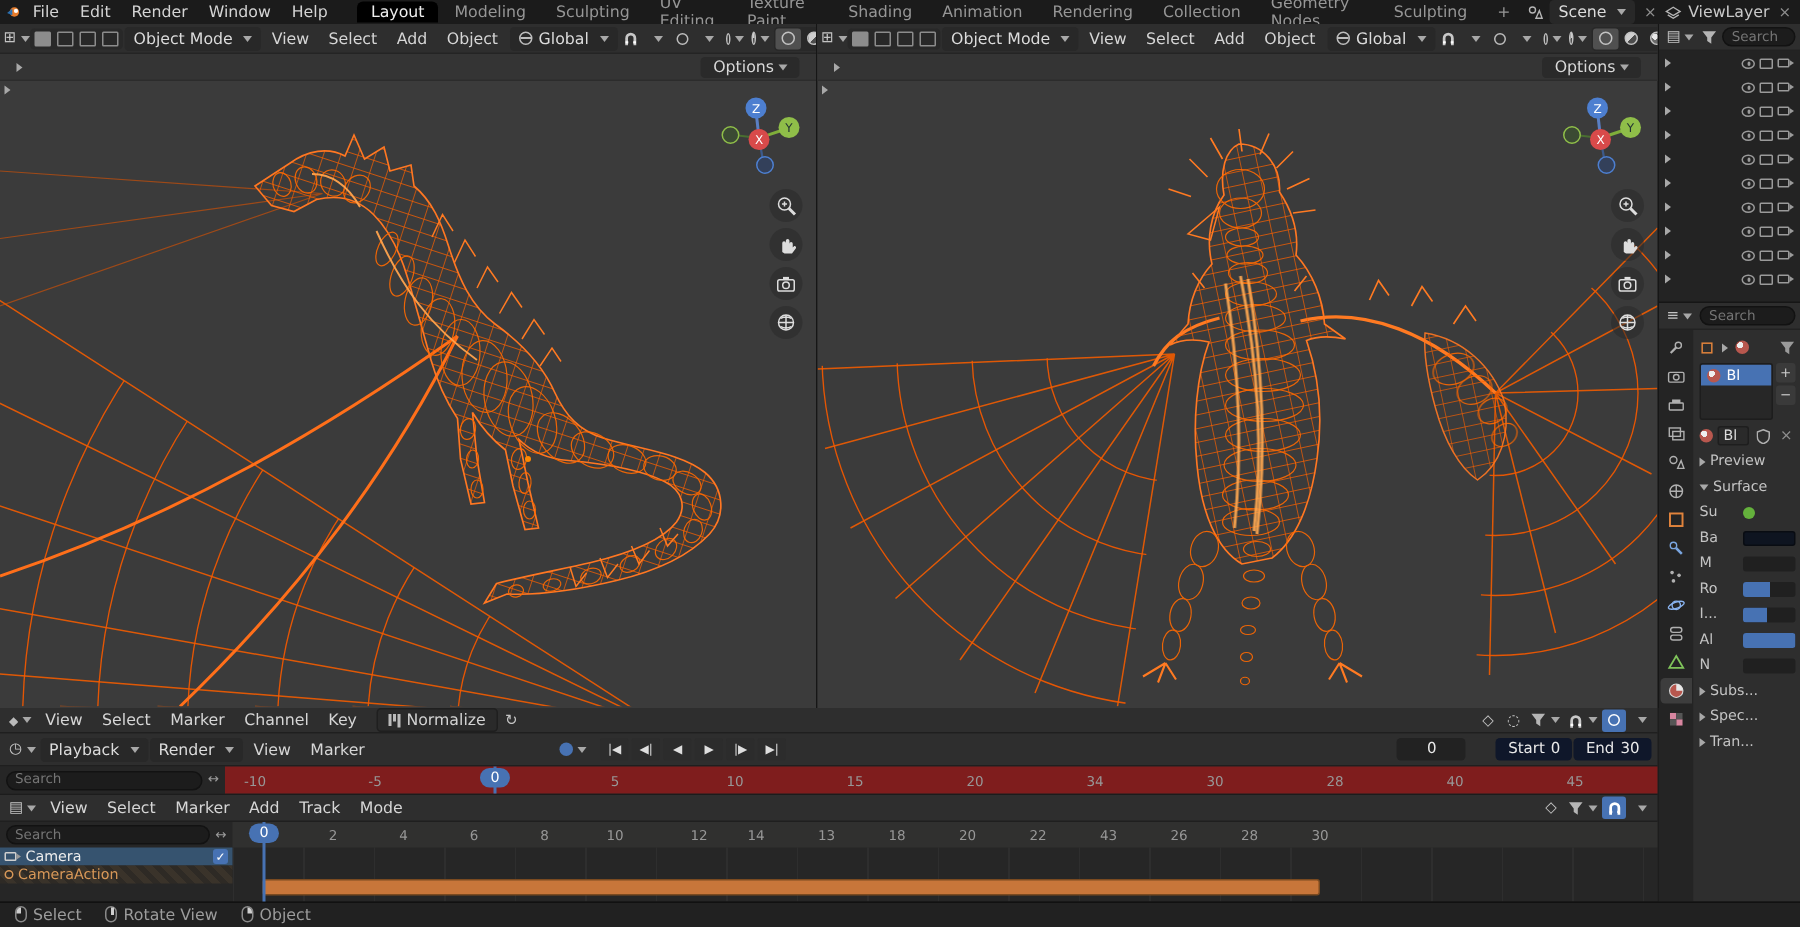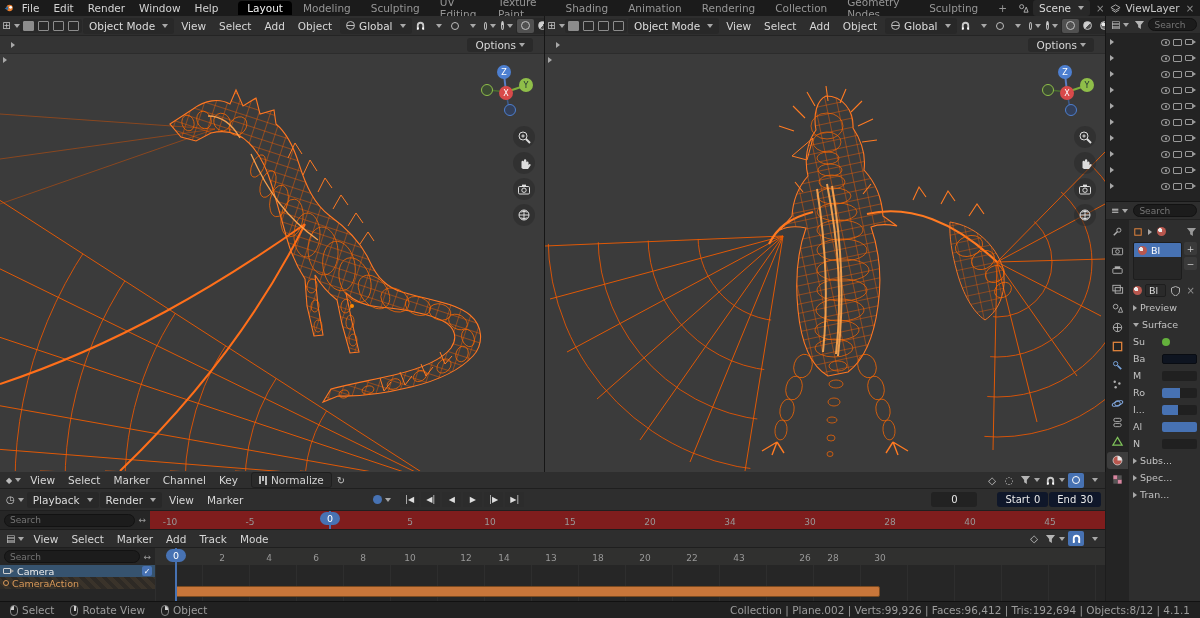--- a/index.html
+++ b/index.html
@@ -916,21 +916,21 @@
     <span class="tick" style="left:161px">6</span>
     <span class="tick" style="left:208px">8</span>
     <span class="tick" style="left:255px">10</span>
     <span class="tick" style="left:311px">12</span>
     <span class="tick" style="left:349px">14</span>
     <span class="tick" style="left:396px">13</span>
     <span class="tick" style="left:443px">18</span>
     <span class="tick" style="left:490px">20</span>
     <span class="tick" style="left:537px">22</span>
     <span class="tick" style="left:584px">43</span>
-    <span class="tick" style="left:650px">26</span>
+    <span class="tick" style="left:631px">26</span>
     <span class="tick" style="left:678px">28</span>
     <span class="tick" style="left:725px">30</span>
   </div>
   <div class="chrow" style="width:155px;background:#36536f;color:#eee;position:relative;z-index:1">
     <span class="camico" style="border-color:#cfcfcf"></span>
     <span>Camera</span>
     <span style="margin-left:auto;width:10px;height:10px;background:#4772b3;border-radius:2px;color:#fff;font-size:8px;display:inline-flex;align-items:center;justify-content:center">
         <span>✓</span>
       </span>
   </div>
@@ -940,14 +940,13 @@
   </div>
   <div class="abs" style="left:175px;top:38px;width:705px;height:11px;background:#c8763a;border:1px solid #7a4a20;border-radius:2px;z-index:1"></div>
   <span class="playline" style="left:175px;top:0;bottom:0;z-index:2"></span>
   <span class="fbadge" style="left:176px;z-index:3">0</span>
 </div>
 
 <div id="statusbar" class="abs">
   <span><span class="mouse ml"></span><span>Select</span></span>
   <span><span class="mouse mm"></span><span>Rotate View</span></span>
   <span><span class="mouse mr"></span><span>Object</span></span>
-  <span style="margin-left:auto">Collection | Plane.002 | Verts:99,926 | Faces:96,412 | Tris:192,694 | Objects:8/12 | 4.1.1</span>
 </div>
 
 </body></html>

